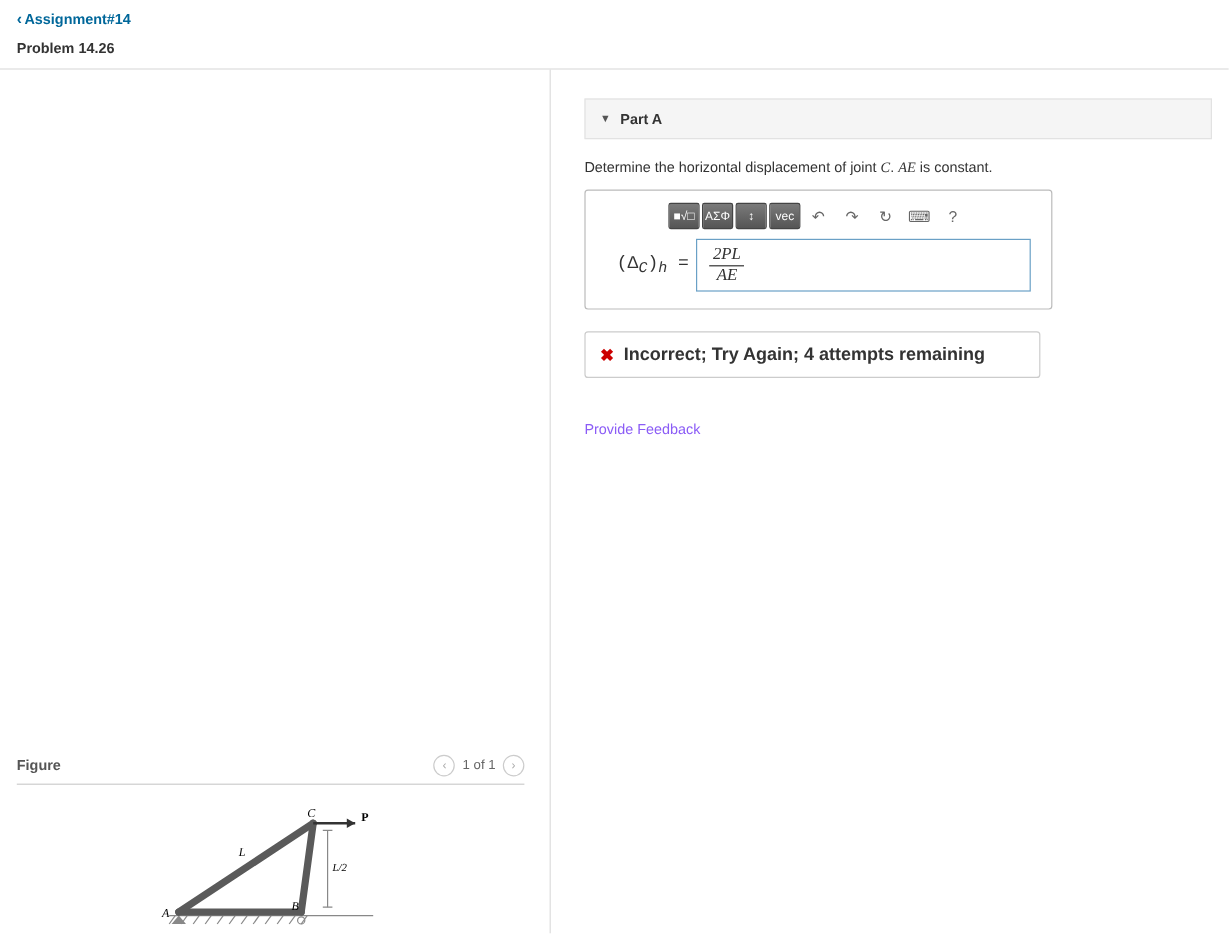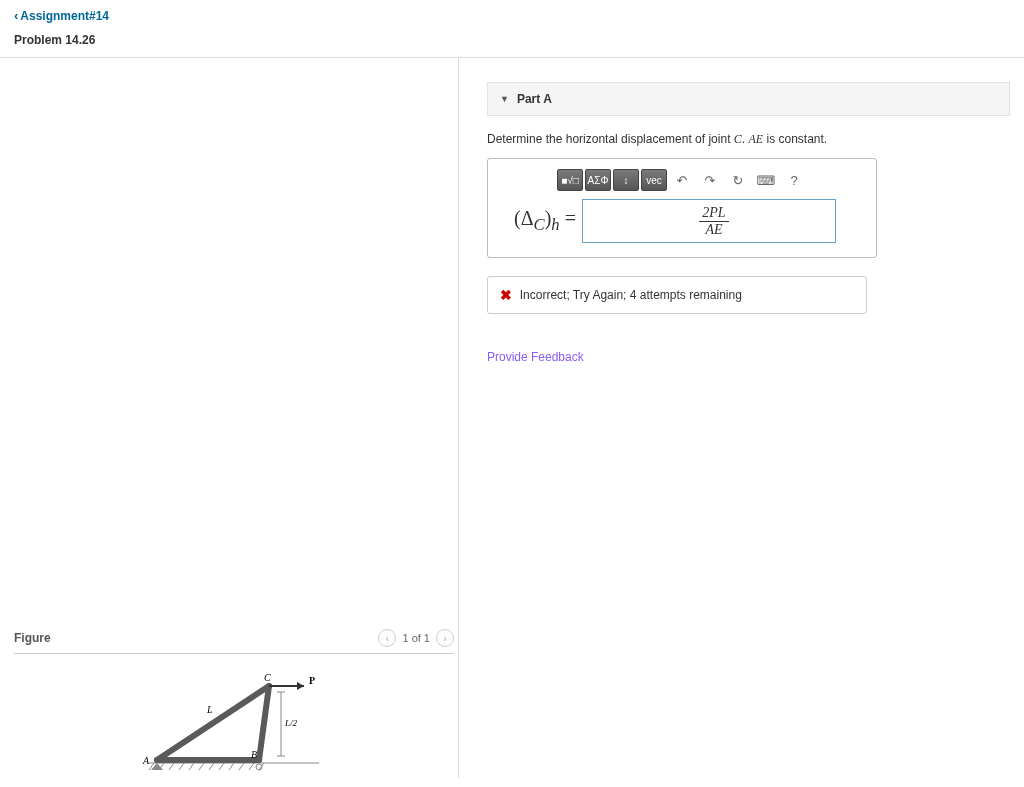--- a/index.html
+++ b/index.html
@@ -51,21 +51,21 @@
     padding: 8px 12px;
     color: #00679a;
     font-size: 12px;
     cursor: pointer;
     border-radius: 2px;
   }
   .figure-section {
     position: absolute;
     bottom: 0;
     left: 0;
-    right: 4px;
+    right: 21px;
   }
   .figure-header {
     display: flex;
     align-items: center;
     border-bottom: 1px solid #ccc;
     padding: 6px 0;
   }
   .figure-header .lbl {
     font-weight: bold;
     color: #555;
@@ -154,33 +154,32 @@
     border: 1px solid transparent;
     color: #666;
     font-size: 13px;
   }
   .answer-row {
     display: flex;
     align-items: center;
     margin-left: 14px;
   }
   .lhs {
-    font-family: Liberation Serif, serif;
-    font-size: 20px;
+    font-family: Liberation Mono, monospace;
+    font-size: 15px;
     padding-right: 6px;
   }
   .answer-input {
     border: 1px solid #6aa0c6;
     height: 44px;
-    width: 254px;
+    width: 279px;
     display: flex;
     align-items: center;
     padding-left: 10px;
     font-family: 'Times New Roman', serif;
-    justify-content: center;
   }
   .frac {
     display: inline-flex;
     flex-direction: column;
     text-align: center;
     font-size: 14px;
     line-height: 1.1;
   }
   .frac .num { border-bottom: 1px solid #333; padding: 0 3px; }
   .frac .den { padding: 0 3px; }
@@ -216,22 +215,22 @@
     display: flex;
     align-items: center;
     gap: 8px;
   }
   .x-icon {
     color: #cc0000;
     font-weight: bold;
     font-size: 14px;
   }
   .feedback-box .msg {
-    font-weight: normal;
-    font-size: 12px;
+    font-weight: bold;
+    font-size: 15px;
   }
   .provide-feedback {
     color: #8b5cf6;
     font-size: 12px;
     margin-top: 36px;
     cursor: pointer;
   }
 </style>
 </head>
 <body>

